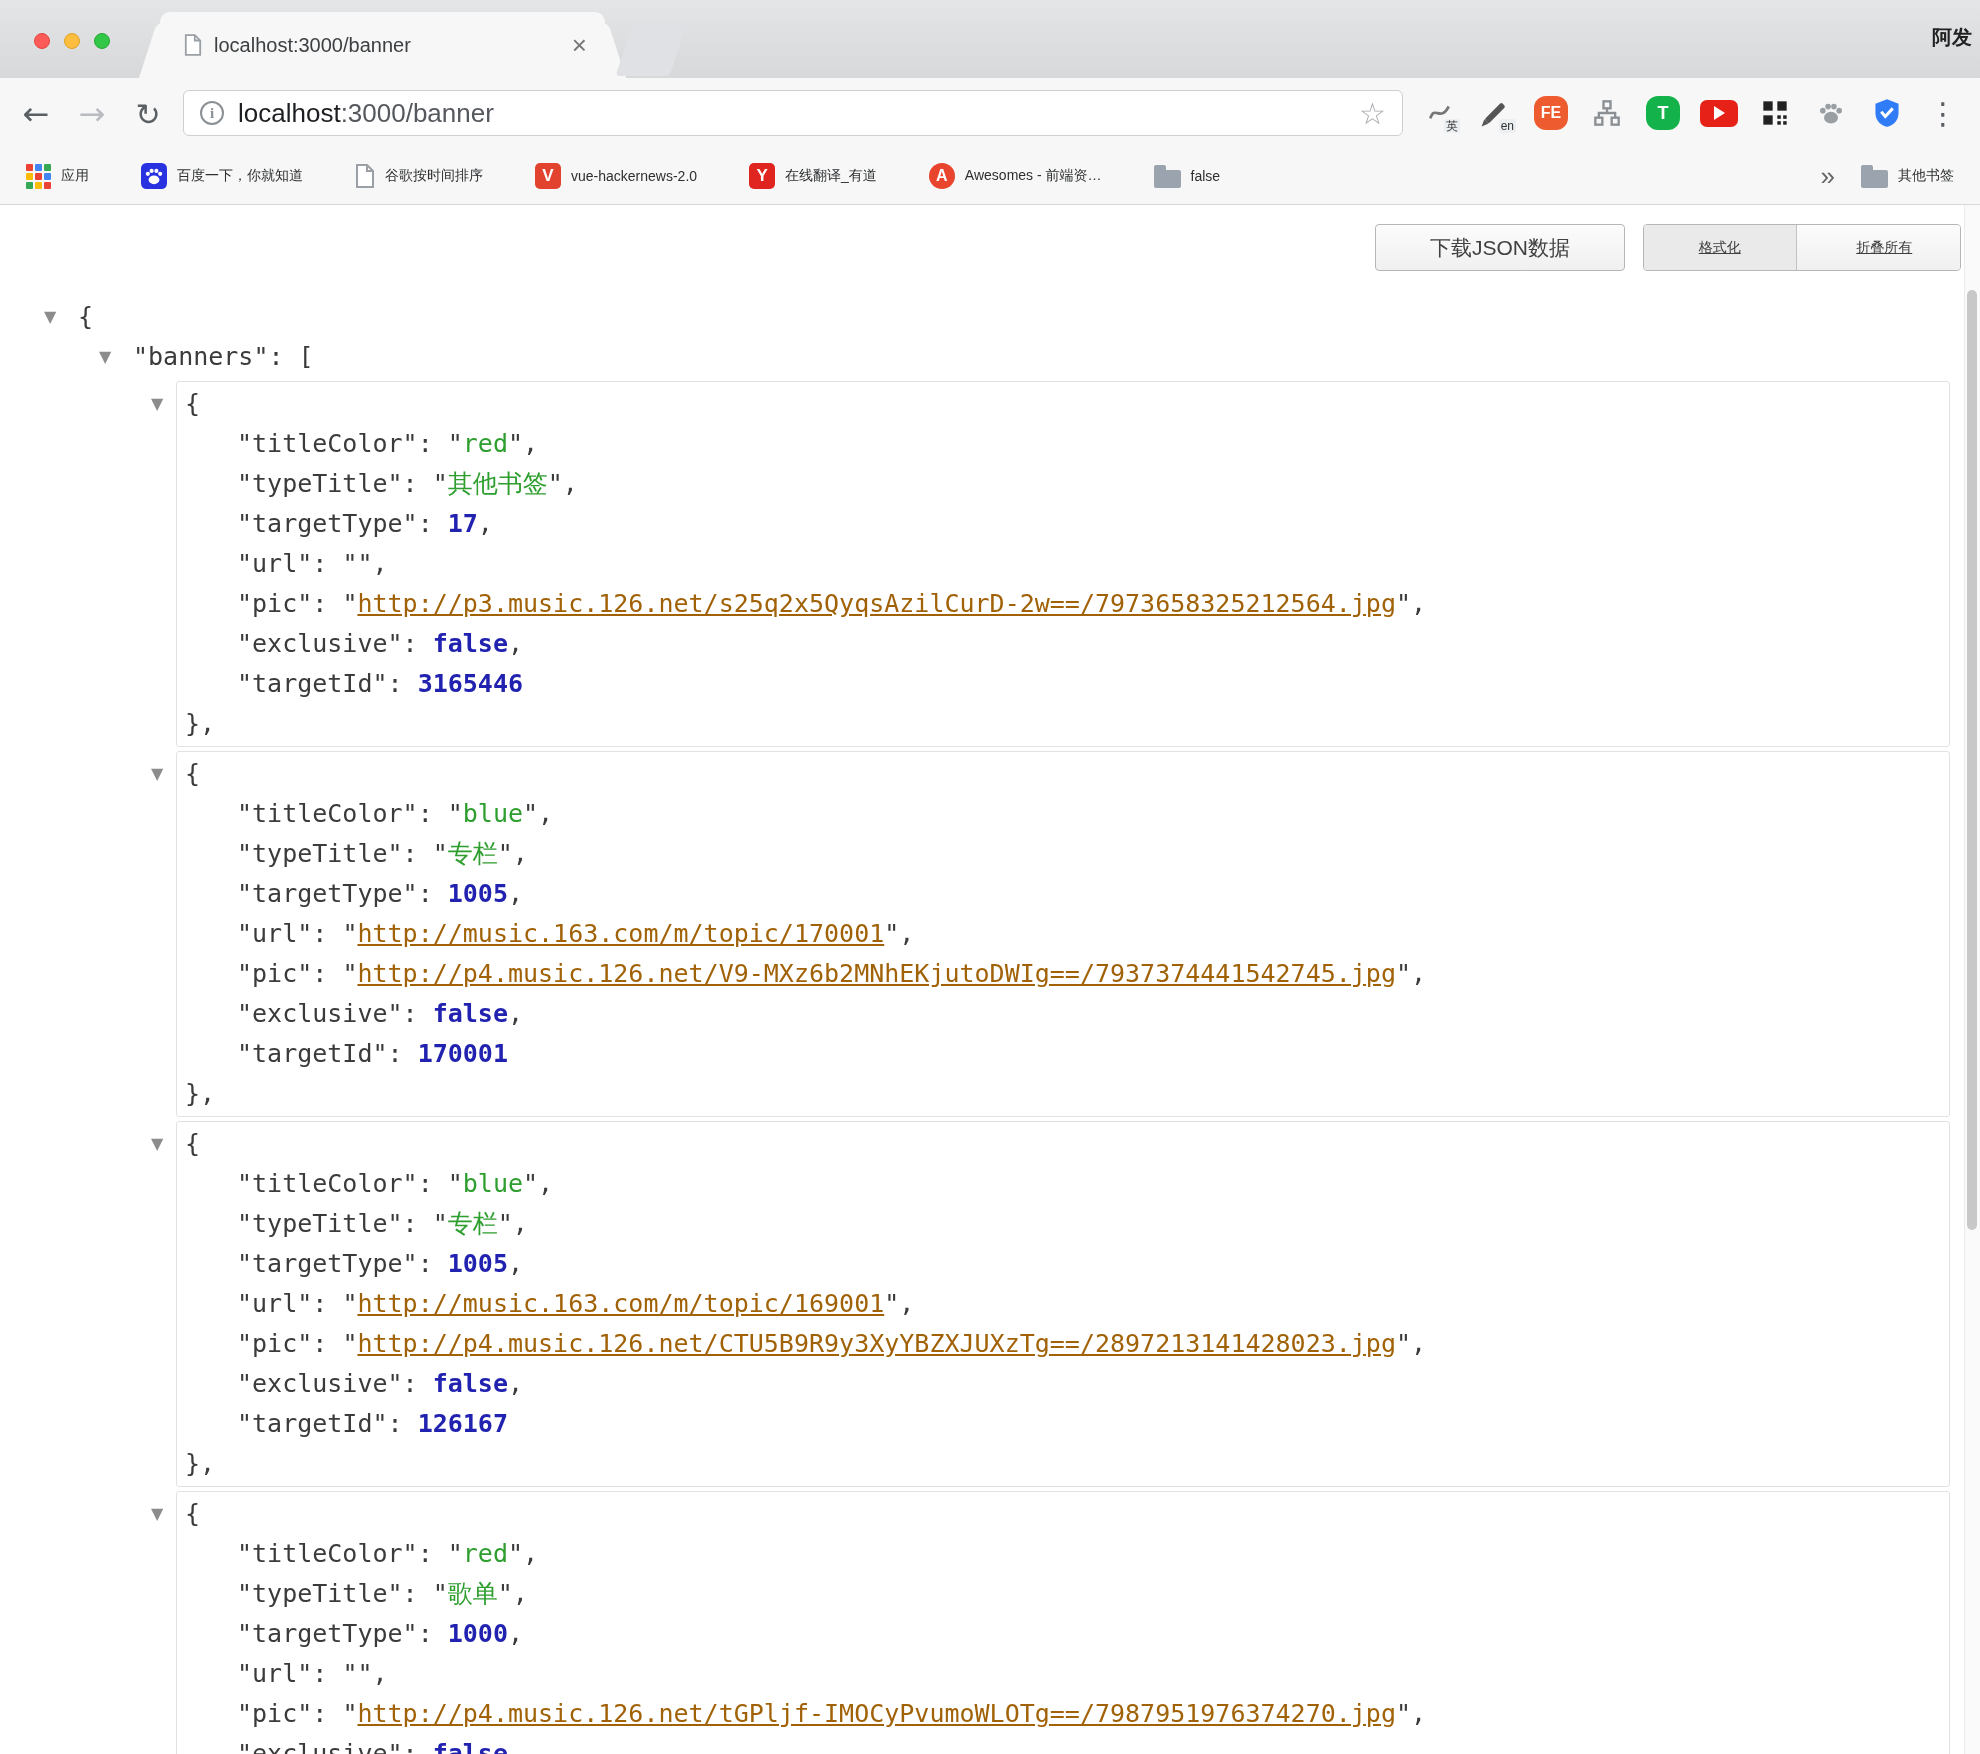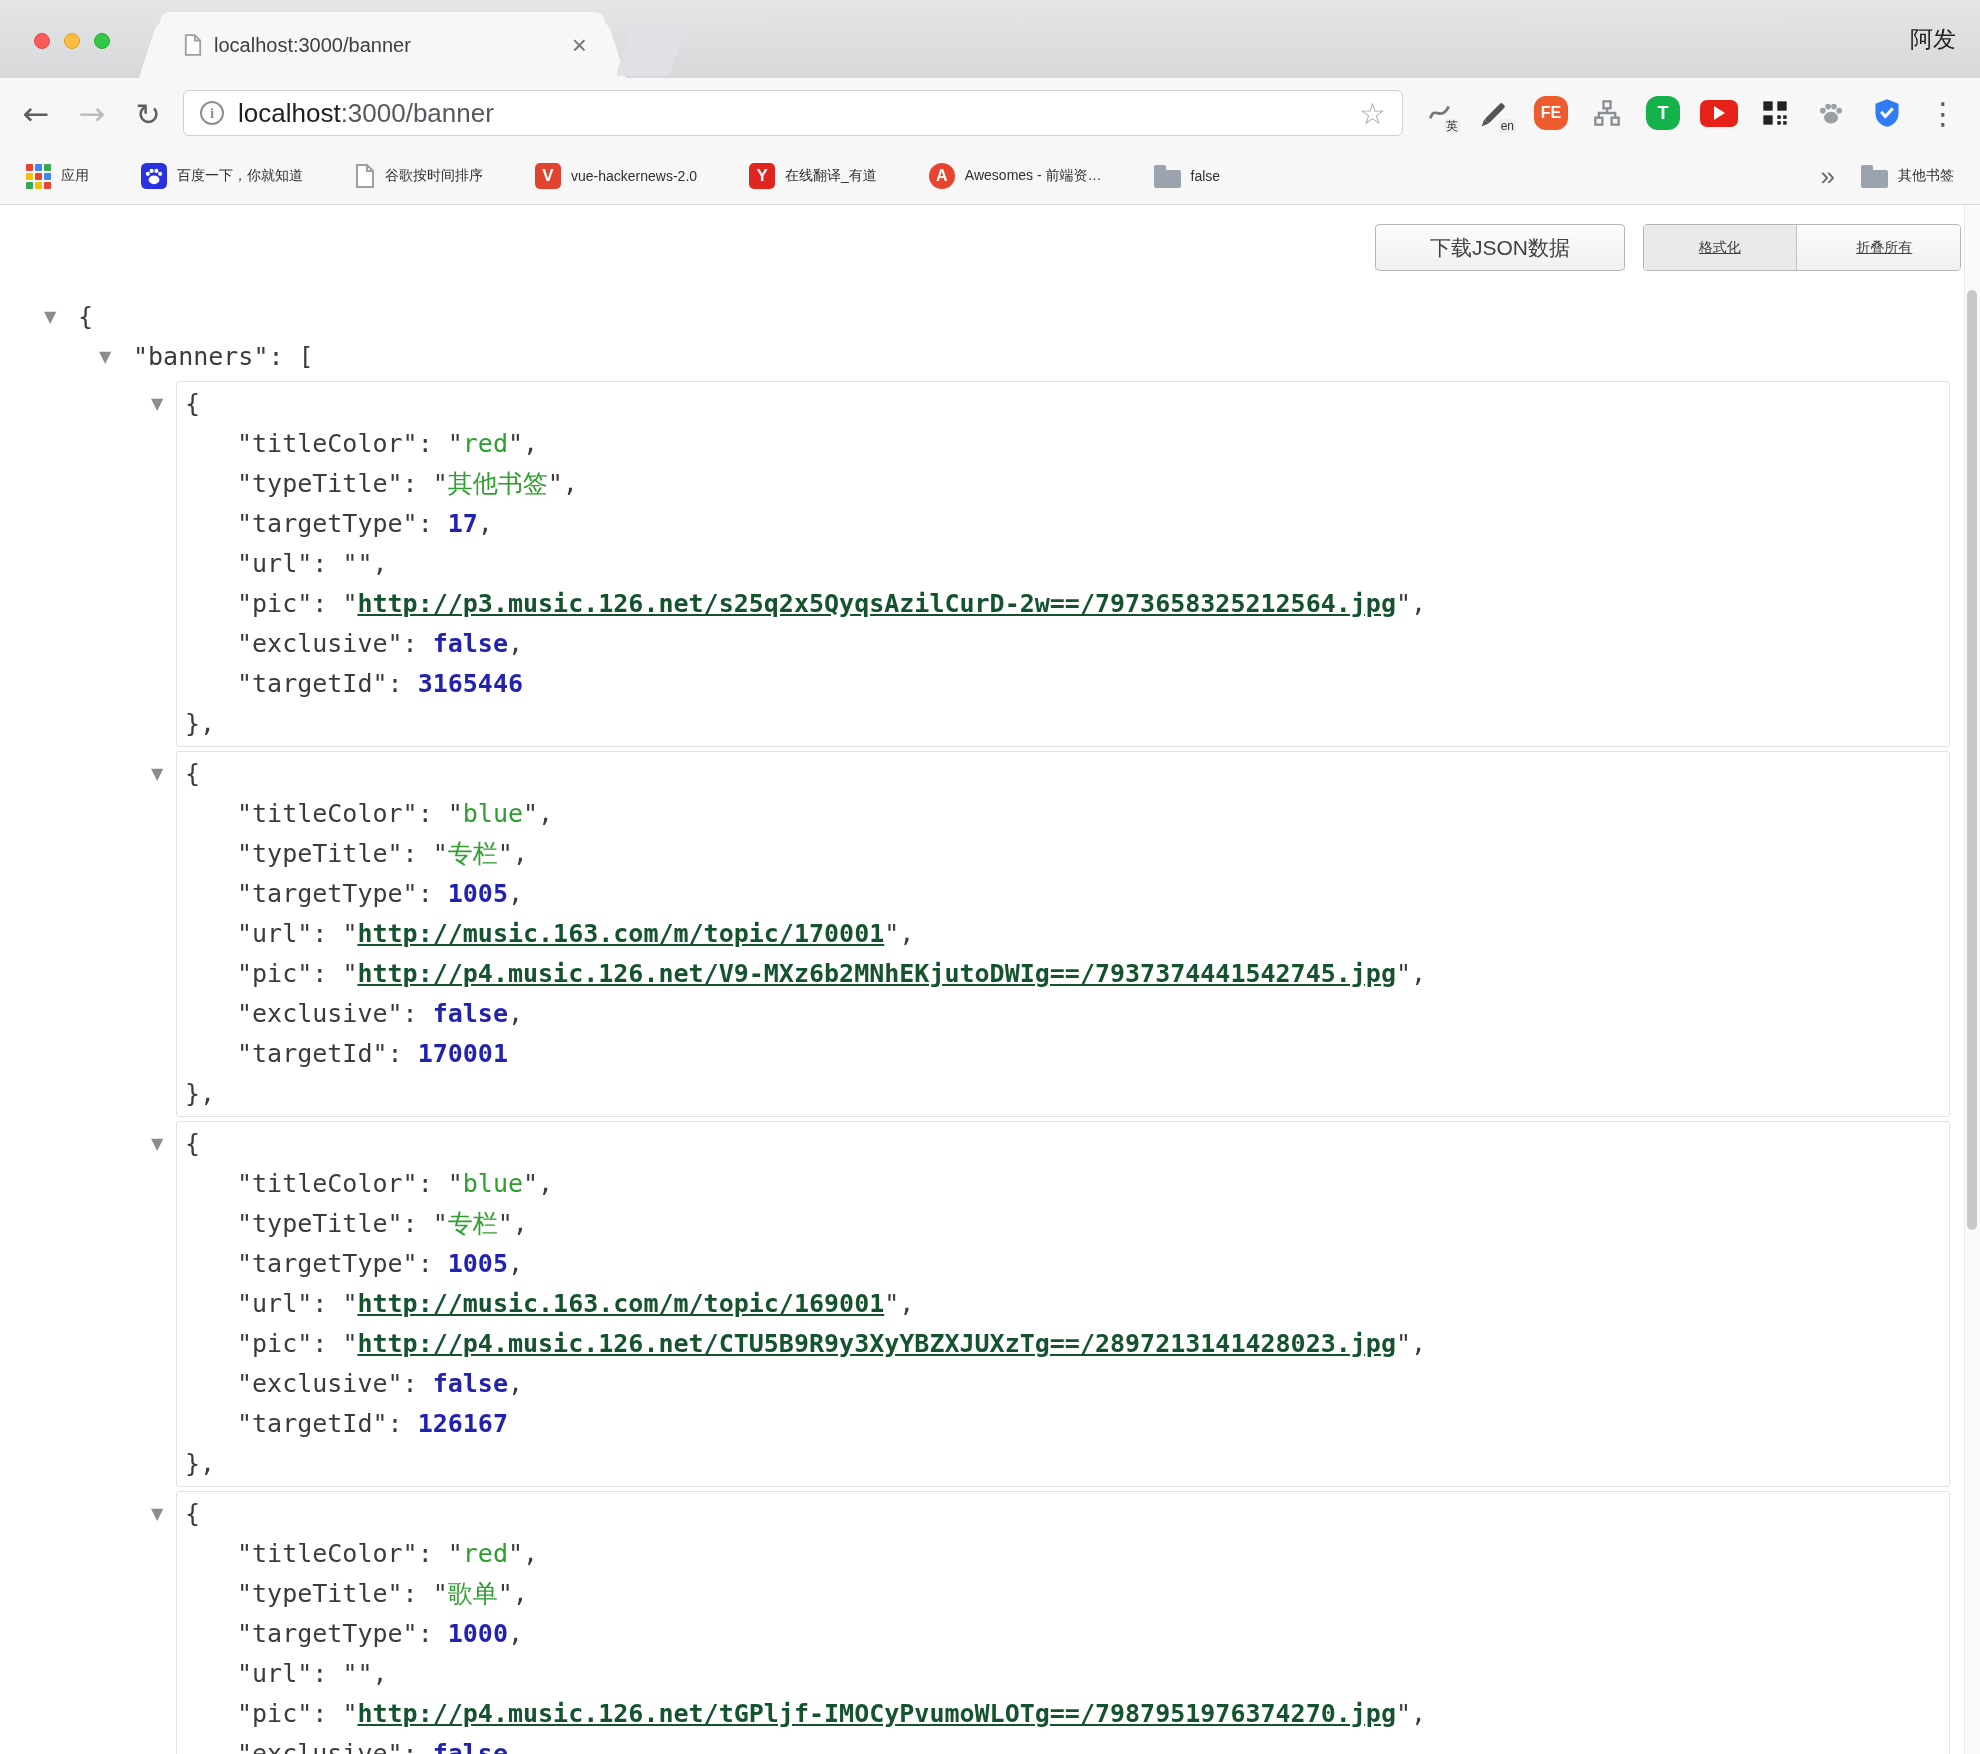--- a/index.html
+++ b/index.html
@@ -19,21 +19,21 @@
     align-items:center; padding:0 18px 0 24px; }
   .tab::before, .tab::after { content:""; position:absolute; bottom:0; width:26px;
     height:85%; background:inherit; z-index:-0; }
   .tab::before { left:-12px; transform:skewX(-18deg); border-radius:8px 0 0 0; }
   .tab::after  { right:-12px; transform:skewX(18deg); border-radius:0 8px 0 0; }
   .tab-title { margin-left:12px; font-size:20px; color:#3c4043; flex:1;
     white-space:nowrap; overflow:hidden; }
   .tab-close { font-size:26px; color:#777; line-height:1; }
   .newtab { position:absolute; left:624px; top:24px; width:54px; height:52px;
     background:#e0e1e4; transform:skewX(-18deg); border-radius:4px; }
-  .user-label { position:absolute; right:24px; top:24px; font-size:23px; color:#222; }
+  .user-label { position:absolute; right:8px; top:24px; font-size:20px; color:#222;font-weight:bold; }
 
   
   .toolbar { position:relative; height:70px; background:#f7f7f7; }
   .nav-ico { position:absolute; top:14px; width:44px; height:44px; display:flex;
     align-items:center; justify-content:center; font-size:32px; color:#5a5f64;
     font-family:"DejaVu Sans",sans-serif; }
   .nav-back { left:14px; }
   .nav-fwd  { left:70px; color:#b9bcc0; }
   .nav-reload { left:126px; font-size:30px; }
   .omnibox { position:absolute; left:183px; top:12px; width:1220px; height:46px;
@@ -112,21 +112,21 @@
   .ind1 { padding-left:133px; }
   .tri { display:inline-block; width:34px; margin-left:-34px; font-size:16px;
     color:#8c8c8c; vertical-align:3px; font-family:"DejaVu Sans",sans-serif; }
   .jbox { border:1px solid #e2e2e2; border-radius:3px; margin:4px 30px 4px 176px;
     padding:2px 0; background:#fff; }
   .jline.brace { padding-left:8px; }
   .jline.prop { padding-left:60px; }
   .k,.p,.q { color:#3b3b3b; }
   .s { color:#2e9e2e; }
   .n,.b { color:#2222b0; font-weight:bold; }
-  .lnk { color:#14532d; text-decoration:underline; cursor:pointer;font-weight:bold; }
+  .lnk { color:#a16207; text-decoration:underline; cursor:pointer; }
 
   
   .sb-track { position:absolute; right:0; top:0; width:16px; height:100%;
     background:#fafafa; border-left:1px solid #ebebeb; }
   .sb-thumb { position:absolute; top:85px; right:3px; width:10px; height:940px;
     background:#c8c8c8; border-radius:6px; }
 
   svg { display:block; }
 </style>
 </head>

